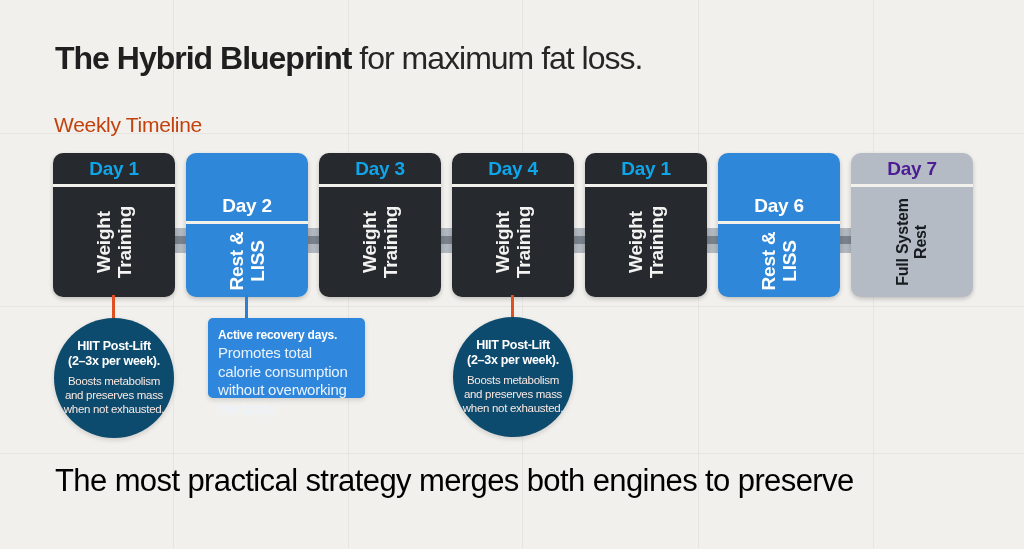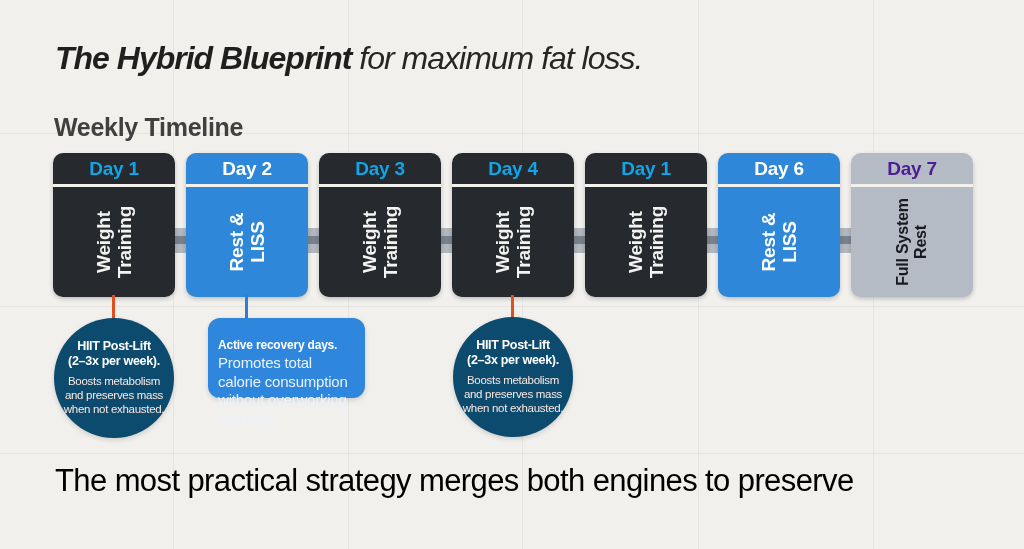--- a/index.html
+++ b/index.html
@@ -10,27 +10,26 @@
     -webkit-font-smoothing:antialiased;
   }
   .gridline{position:absolute;background:rgba(60,60,55,0.055);z-index:0;}
   .gridline.v{top:0;bottom:0;width:1px;}
   .gridline.h{left:0;right:0;height:1px;}
 
   .title{
     position:absolute;left:55px;top:40px;margin:0;z-index:2;
     font-size:32px;letter-spacing:-1px;color:#262626;font-weight:400;
     white-space:nowrap;
-    font-style:italic;
   }
   .title .bold{font-weight:700;color:#1f1f1f;}
 
   .timeline-label{
     position:absolute;left:54px;top:113px;z-index:2;
-    font-size:25px;font-weight:700;letter-spacing:-0.3px;color:#404040;
+    font-size:21px;font-weight:400;letter-spacing:-0.3px;color:#c2410c;
   }
 
   .connector{
     position:absolute;left:62px;top:228px;width:900px;height:25px;
     background:#b1b7bf;z-index:1;
   }
   .connector-core{
     position:absolute;left:0;right:0;top:8px;height:8px;background:#79828c;
   }
 
@@ -48,21 +47,21 @@
   .v-label{
     position:absolute;left:50%;top:50%;width:106px;
     transform:translate(-50%,-50%) rotate(-90deg);
     text-align:center;font-size:19px;font-weight:700;line-height:1.12;
     letter-spacing:-0.2px;
   }
   .card.weight{background:#26292e;}
   .card.weight .card-header{color:#0ea5e9;}
   .card.weight .v-label{color:#f3f3f1;}
   .card.rest{background:#2e87d8;}
-  .card.rest .card-header{color:#ffffff;}
+  .card.rest .card-header{color:#ffffff;margin-top:37px;}
   .card.rest .v-label{color:#fdfefe;}
   .card.full-rest{background:#b5bbc4;}
   .card.full-rest .card-header{color:#4c1d95;text-align:center;}
   .card.full-rest .v-label{color:#181b1f;font-size:16px;width:116px;}
 
   .stub{position:absolute;width:3px;z-index:2;}
   .stub.orange{background:#df4f22;}
   .stub.blue{background:#2e7fd2;}
 
   .callout-circle{
@@ -75,22 +74,22 @@
     font-size:12.5px;font-weight:700;line-height:1.22;letter-spacing:-0.3px;
     padding:0 4px;
   }
   .callout-circle .c-body{
     font-size:11.5px;font-weight:400;line-height:1.25;letter-spacing:-0.3px;
     margin-top:4px;width:112px;color:#fbe9e2;
   }
 
   .callout-box{
     position:absolute;left:208px;top:318px;width:157px;height:80px;
-    box-sizing:border-box;border-radius:12px;background:#2e86dd;z-index:3;
-    padding:20px 10px;color:#ffffff;box-shadow:0 2px 5px rgba(0,0,0,0.15);
+    box-sizing:border-box;border-radius:5px;background:#2e86dd;z-index:3;
+    padding:10px 10px;color:#ffffff;box-shadow:0 2px 5px rgba(0,0,0,0.15);
   }
   .callout-box .b-title{font-size:12px;font-weight:700;letter-spacing:-0.2px;line-height:1.2;}
   .callout-box .b-body{font-size:15px;font-weight:400;letter-spacing:-0.2px;line-height:1.23;margin-top:2px;color:#e9f3fd;}
 
   .footer{
     position:absolute;left:55px;top:462px;width:950px;z-index:2;
     font-size:31px;line-height:38px;letter-spacing:-0.6px;color:#000000;
   }
 </style>
 </head>

